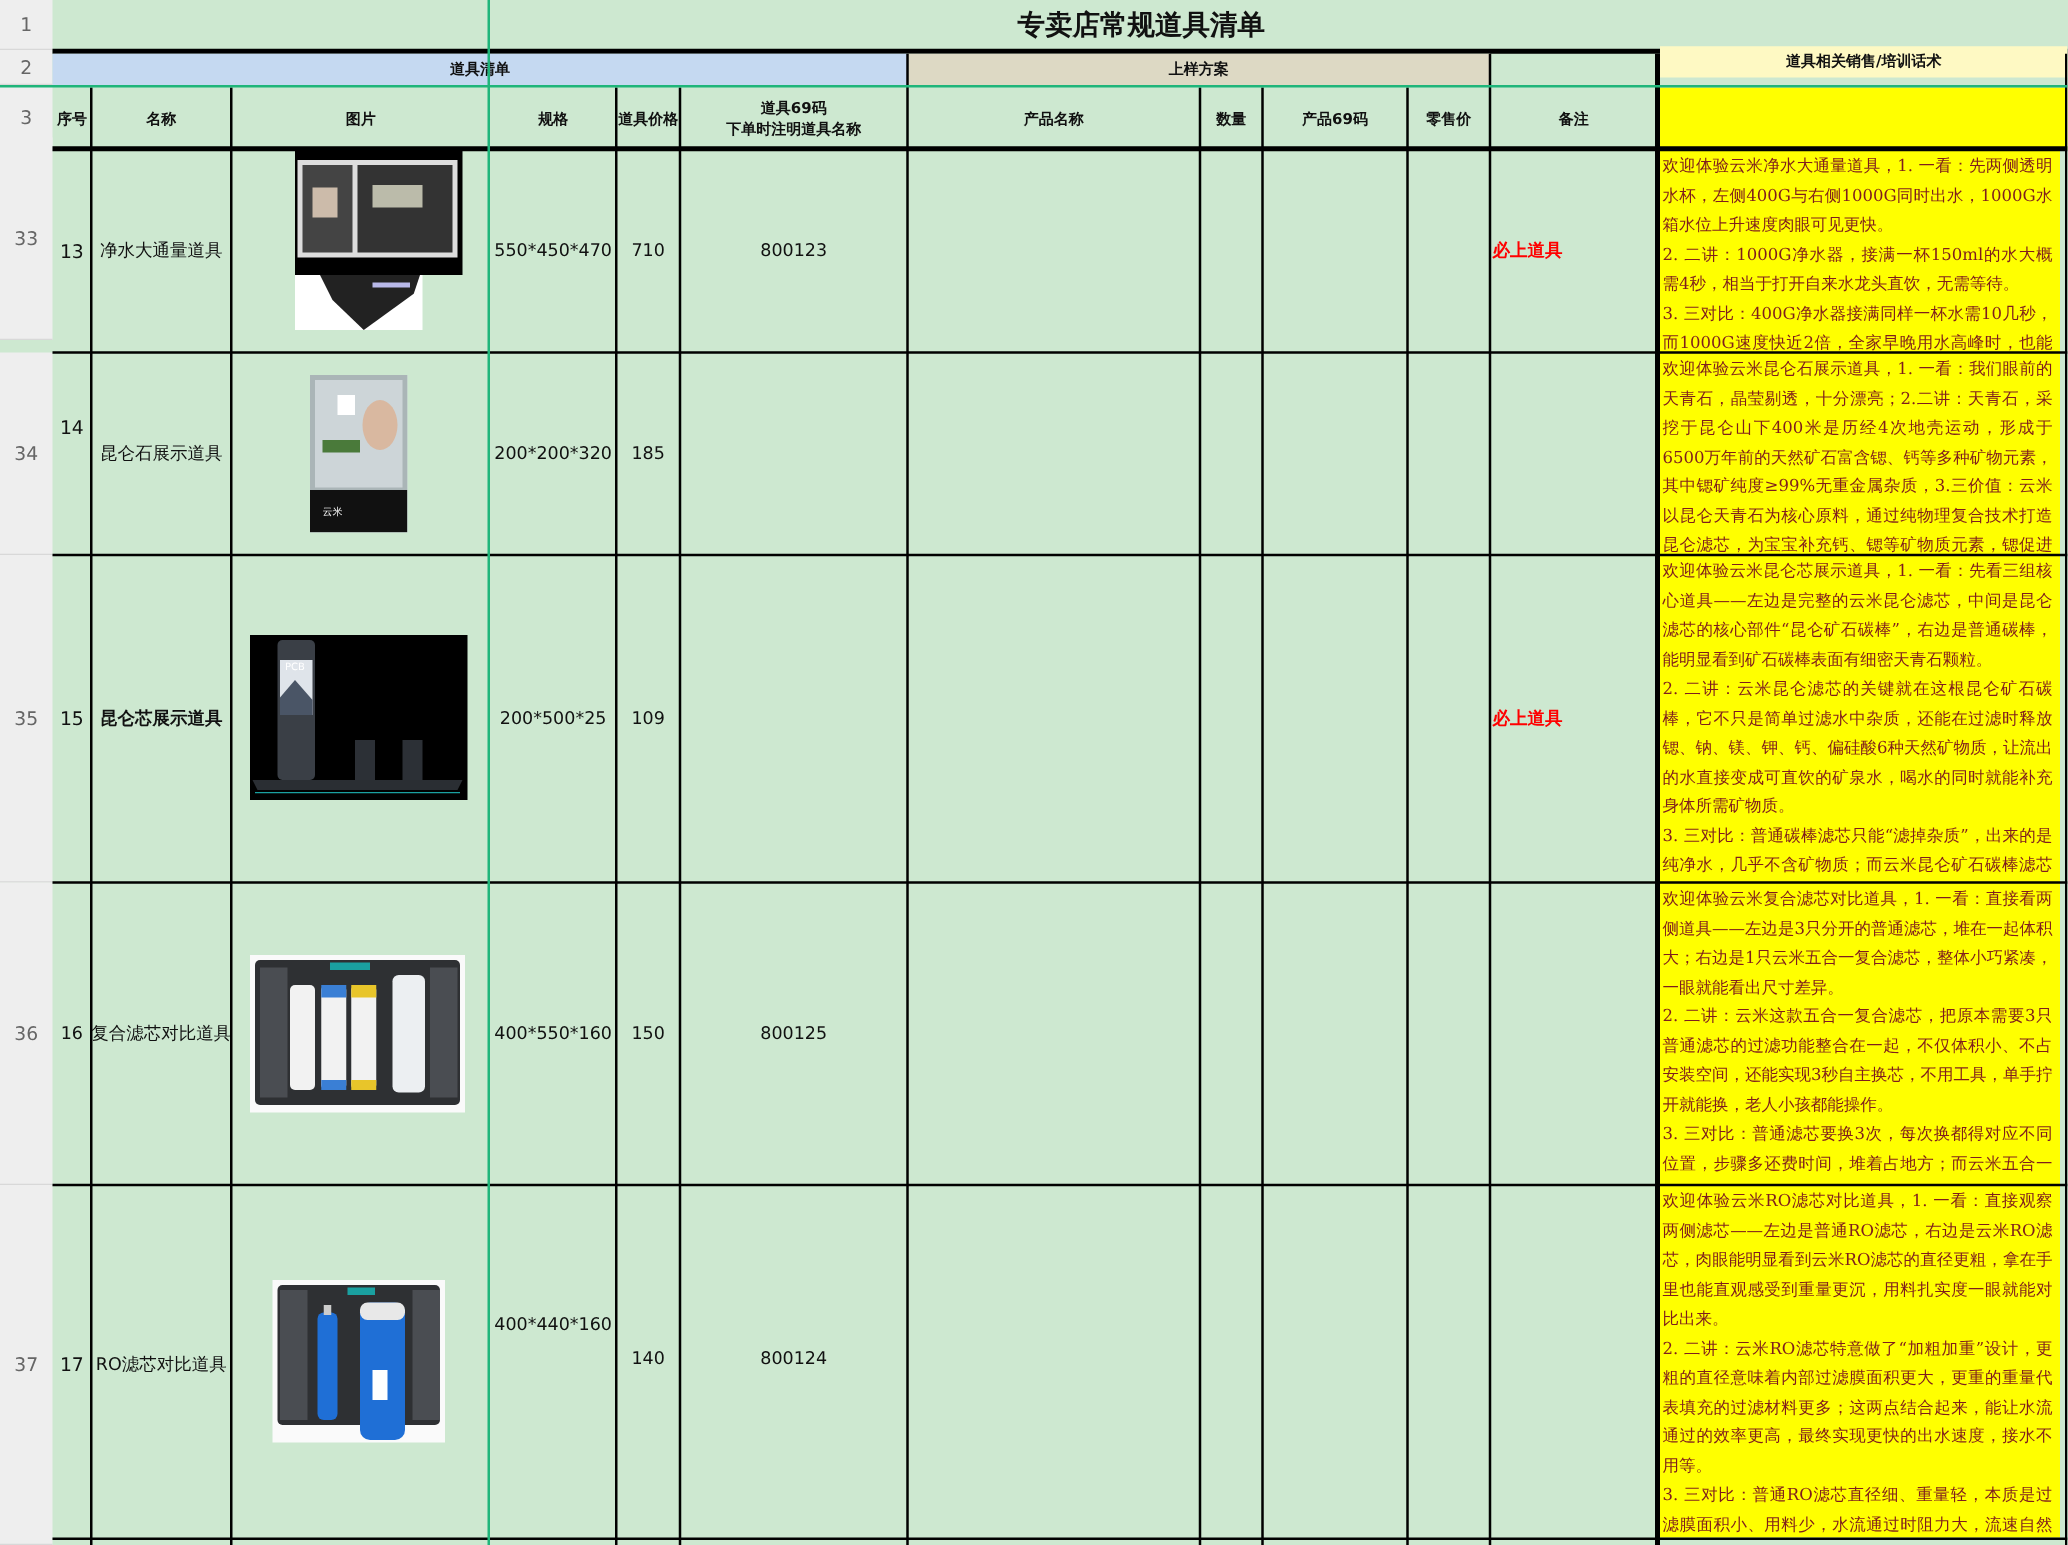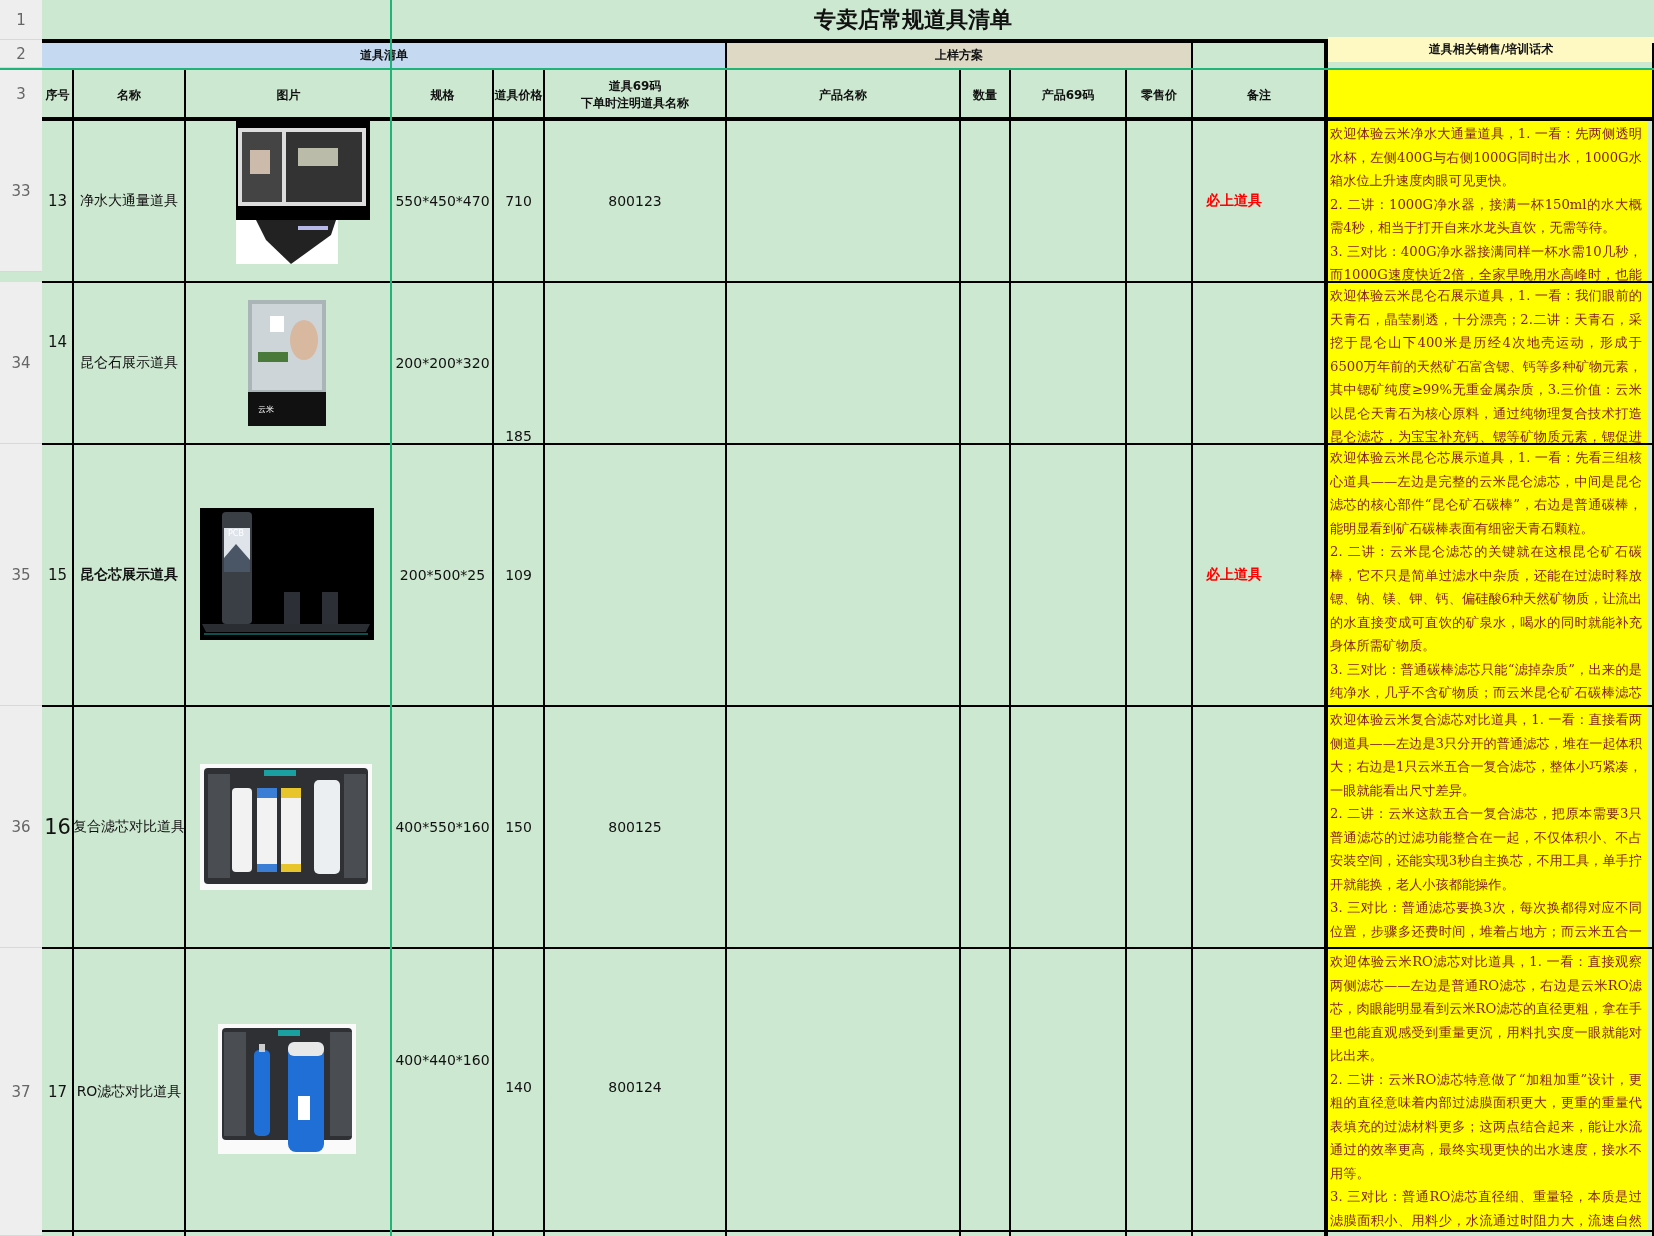--- a/index.html
+++ b/index.html
@@ -5,21 +5,21 @@
   html, body { margin:0; padding:0; }
   body { width:1654px; height:1236px; overflow:hidden; background:#cde8d0; position:relative; font-family:"DejaVu Sans","Liberation Sans",sans-serif; }
   .abs { position:absolute; box-sizing:border-box; }
   .rowhdr { position:absolute; left:0; width:42px; background:#eeeeee; color:#666; font-size:15px; display:flex; align-items:center; justify-content:center; border-bottom:1px solid #d8d8d8; box-sizing:border-box; }
   .cell { position:absolute; box-sizing:border-box; display:flex; align-items:center; justify-content:center; text-align:center; font-size:14px; color:#111; }
   .hdr { font-weight:bold; font-size:12px; }
   .vline { position:absolute; width:2px; background:#000; }
   .hline { position:absolute; height:2px; background:#000; }
   .script { position:absolute; left:1328px; width:320px; background:#ffff00; box-sizing:border-box; padding:2px 6px 0 2px; font-family:"DejaVu Serif","Liberation Serif",serif; font-size:13.2px; line-height:23.5px; color:#7f1d1d; overflow:hidden; text-align:justify; }
   .script p { margin:0; }
-  .red { color:#ff0000; font-weight:bold; font-size:14px;padding-left:12px; }
+  .red { color:#ff0000; font-weight:bold; font-size:14px; }
   .img { position:absolute; overflow:hidden; }
   .freeze-v { position:absolute; left:390px; top:0; width:2px; height:1236px; background:#1fb57a; }
   .freeze-h { position:absolute; left:0; top:68px; width:1654px; height:2px; background:#1fb57a; }
 </style>
 </head>
 <body>
 
 <div class="rowhdr" style="top:0;height:40px;">
     <span>1</span>
   </div>
@@ -172,21 +172,21 @@
         <rect x="10" y="52" width="30" height="10" fill="#4a7a3a"></rect>
         <ellipse cx="56" cy="40" rx="14" ry="20" fill="#d9b8a0"></ellipse>
         <rect x="0" y="92" width="78" height="34" fill="#111"></rect>
         <text x="10" y="112" font-size="8" fill="#fff" font-family="DejaVu Sans, sans-serif">云米</text>
       </svg>
   </div>
 </div>
 <div class="cell" style="left:392px;top:282px;width:101px;height:162px;">
     <span>200*200*320</span>
   </div>
-<div class="cell" style="left:493px;top:282px;width:51px;height:162px;align-items:flex-end;">
+<div class="cell" style="left:493px;top:282px;width:51px;height:162px;">
     <span>185</span>
   </div>
 <div class="cell" style="left:544px;top:282px;width:182px;height:162px;">
     <span></span>
   </div>
 <div class="cell" style="left:726px;top:282px;width:234px;height:162px;">
     <span></span>
   </div>
 <div class="cell" style="left:960px;top:282px;width:50px;height:162px;">
     <span></span>
@@ -247,21 +247,21 @@
   </div>
 <div class="cell" style="left:1192px;top:444px;width:134px;height:262px;justify-content:flex-start;padding-left:2px;">
     <span class="red">必上道具</span>
   </div>
 <div class="script" style="top:444px;height:262px;">
   <p>欢迎体验云米昆仑芯展示道具，1. 一看：先看三组核心道具——左边是完整的云米昆仑滤芯，中间是昆仑滤芯的核心部件“昆仑矿石碳棒”，右边是普通碳棒，能明显看到矿石碳棒表面有细密天青石颗粒。</p>
   <p>2. 二讲：云米昆仑滤芯的关键就在这根昆仑矿石碳棒，它不只是简单过滤水中杂质，还能在过滤时释放锶、钠、镁、钾、钙、偏硅酸6种天然矿物质，让流出的水直接变成可直饮的矿泉水，喝水的同时就能补充身体所需矿物质。</p>
   <p>3. 三对比：普通碳棒滤芯只能“滤掉杂质”，出来的是纯净水，几乎不含矿物质；而云米昆仑矿石碳棒滤芯能“滤净+补矿”双效，喝到的是有营养的矿泉水，长期喝比喝纯净水更贴合身体对矿物质的需求，更健康。</p>
 </div>
 
-<div class="cell" style="left:42px;top:706px;width:31px;height:242px;font-size:21px;">
+<div class="cell" style="left:42px;top:706px;width:31px;height:242px;font-size:14px;">
     <span>16</span>
   </div>
 <div class="cell" style="left:73px;top:706px;width:112px;height:242px;">
     <span>复合滤芯对比道具</span>
   </div>
 <div class="cell" style="left:185px;top:706px;width:207px;height:242px;">
   <div class="img" style="left:15px;top:58px;width:172px;height:126px;background:#fafafa;">
     <svg width="172" height="126">
         <rect x="4" y="4" width="164" height="116" rx="4" fill="#2e3033"></rect>
         <rect x="8" y="10" width="22" height="104" fill="#4a4d52"></rect>

